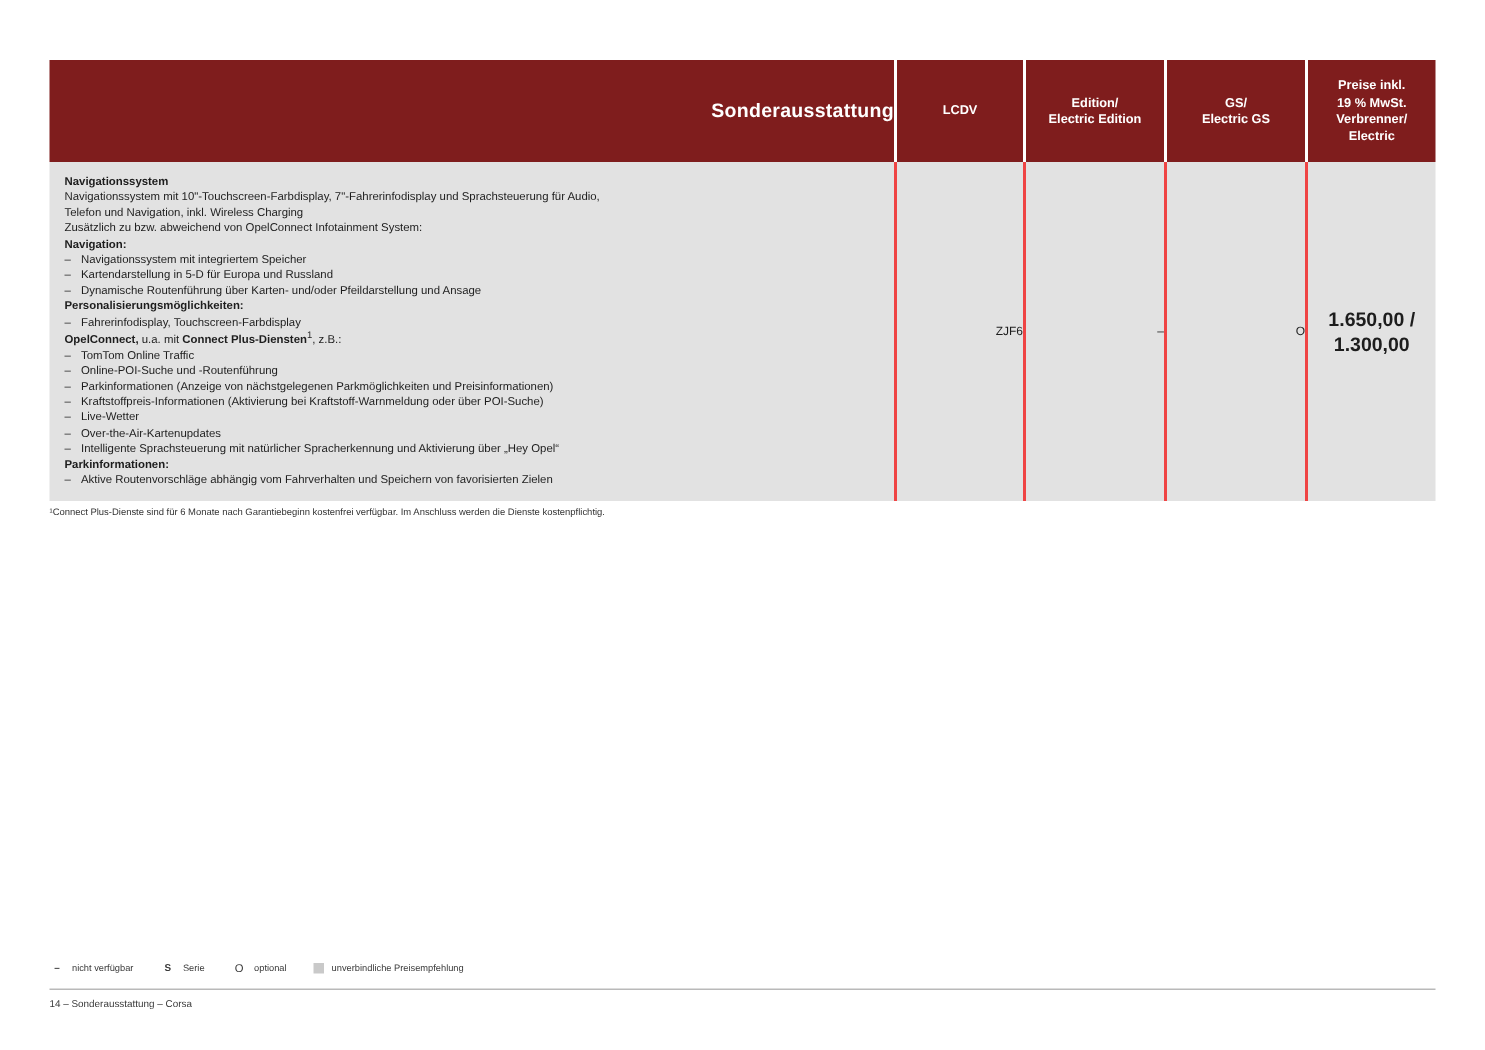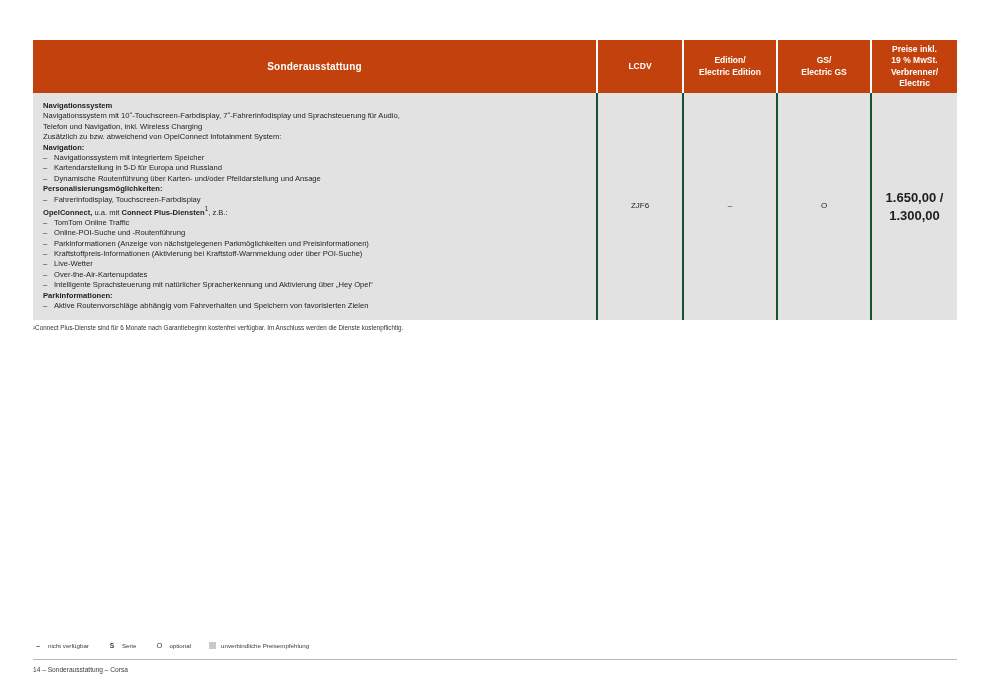--- a/index.html
+++ b/index.html
@@ -25,47 +25,47 @@
     border-collapse: collapse;
     width: 924px;
     table-layout: fixed;
   }
   table.spec th, table.spec td {
     vertical-align: middle;
     padding: 0;
   }
   
   .hdr {
-    background: #c2410c;
+    background: #7f1d1d;
     color: #ffffff;
     font-weight: bold;
     font-size: 8.5px;
     line-height: 1.35;
     text-align: center;
-    height: 53px;
+    height: 68px;
     border-right: 2px solid #ffffff;
   }
   .hdr-first {
-    text-align: center;
+    text-align: right;
     padding-left: 10px;
-    font-size: 10px;
+    font-size: 13px;
     letter-spacing: .2px;
   }
   .hdr-last { border-right: none; }
 
   
   .body-cell {
     background: #e2e2e2;
-    border-right: 2px solid #14532d;
+    border-right: 2px solid #ef4444;
     font-size: 7.6px;
     line-height: 1.37;
     color: #1d1d1d;
   }
   .body-cell.center {
-    text-align: center;
+    text-align: right;
     font-size: 8px;
   }
   .body-cell.last { border-right: none; }
   .desc {
     padding: 8px 10px 9px 10px;
   }
   .desc .b { font-weight: bold; }
   .desc .line { white-space: nowrap; }
   .desc .dash-item {
     padding-left: 11px;

